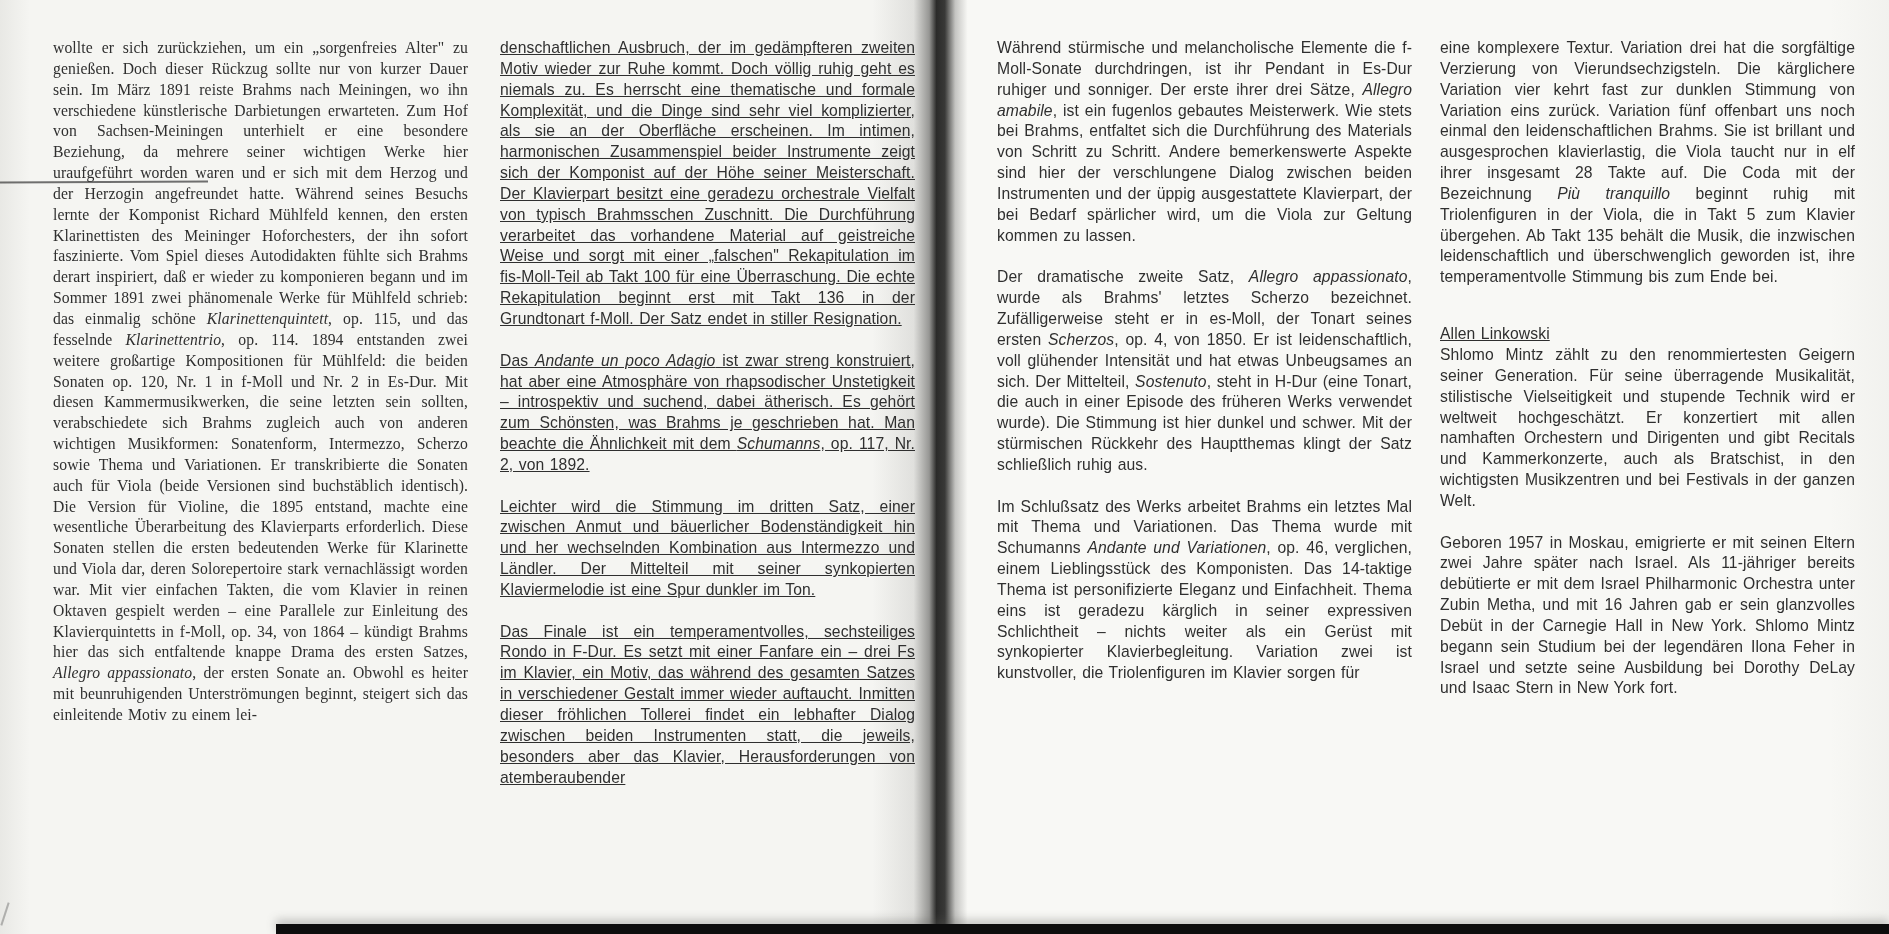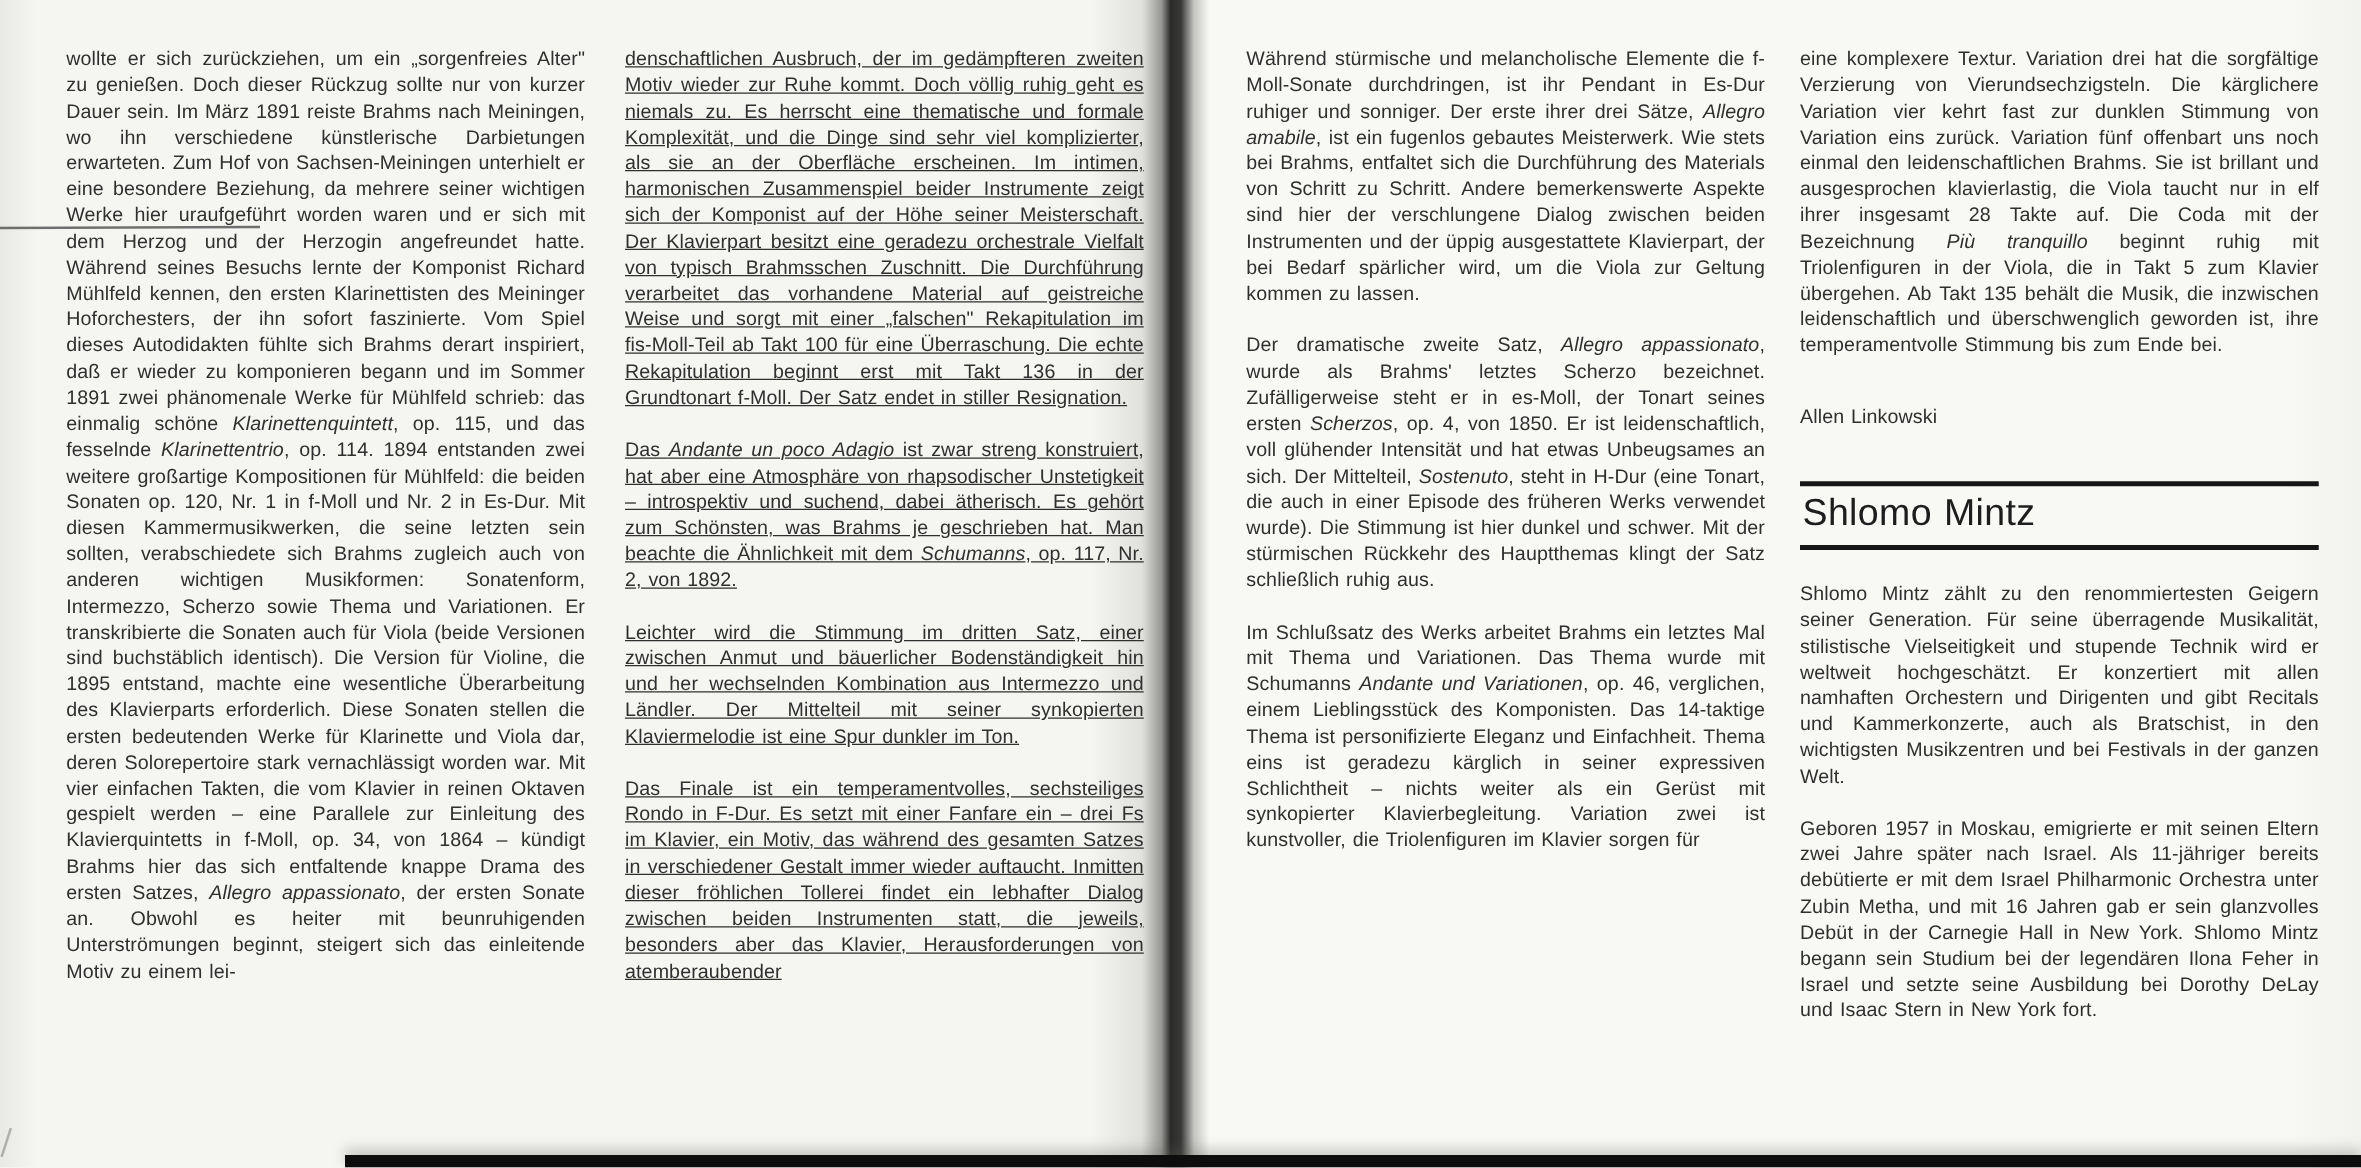--- a/index.html
+++ b/index.html
@@ -49,31 +49,32 @@
 
   .col {
     position: absolute; top: 38px; width: 415px;
     color: #2f2f2f;
     font-size: 15.7px;
     line-height: 20.85px;
     text-align: justify;
     letter-spacing: 0.1px;
     word-spacing: 1px;
   }
-  .col-1 { left: 53px; }
+  .col-1 { left: 53px; font-family: Liberation Serif, serif; }
   .col-2 { left: 500px; text-decoration: underline; }
   .col-3 { left: 997px; }
   .col-4 { left: 1440px; }
 
   .col p.para { margin: 0 0 20.85px 0; }
   .col em { font-style: italic; }
 
   .col p.sig {
     margin: 36px 0 0 0;
     text-align: left;
+    text-decoration: underline;
   }
 
   .col h2.section-heading {
     font-size: 30px;
     font-weight: 400;
     color: #1d1d1d;
     margin: 40px 0 26px 0;
     padding: 5px 2px 9px 2px;
     border-top: 4px solid #161616;
     border-bottom: 4px solid #161616;
@@ -103,16 +104,15 @@
     <p class="para"><span>Das Finale ist ein temperamentvolles, sechsteiliges Rondo in F-Dur. Es setzt mit einer Fanfare ein – drei Fs im Klavier, ein Motiv, das während des gesamten Satzes in verschiedener Gestalt immer wieder auftaucht. Inmitten dieser fröhlichen Tollerei findet ein lebhafter Dialog zwischen beiden Instrumenten statt, die jeweils, besonders aber das Klavier, Herausforderungen von atemberaubender</span></p>
   </div>
 <div class="col col-3">
     <p class="para"><span>Während stürmische und melancholische Elemente die f-Moll-Sonate durchdringen, ist ihr Pendant in Es-Dur ruhiger und sonniger. Der erste ihrer drei Sätze, </span><em>Allegro amabile</em><span>, ist ein fugenlos gebautes Meisterwerk. Wie stets bei Brahms, entfaltet sich die Durchführung des Materials von Schritt zu Schritt. Andere bemerkenswerte Aspekte sind hier der verschlungene Dialog zwischen beiden Instrumenten und der üppig ausgestattete Klavierpart, der bei Bedarf spärlicher wird, um die Viola zur Geltung kommen zu lassen.</span></p>
     <p class="para"><span>Der dramatische zweite Satz, </span><em>Allegro appassionato</em><span>, wurde als Brahms' letztes Scherzo bezeichnet. Zufälligerweise steht er in es-Moll, der Tonart seines ersten </span><em>Scherzos</em><span>, op. 4, von 1850. Er ist leidenschaftlich, voll glühender Intensität und hat etwas Unbeugsames an sich. Der Mittelteil, </span><em>Sostenuto</em><span>, steht in H-Dur (eine Tonart, die auch in einer Episode des früheren Werks verwendet wurde). Die Stimmung ist hier dunkel und schwer. Mit der stürmischen Rückkehr des Hauptthemas klingt der Satz schließlich ruhig aus.</span></p>
     <p class="para"><span>Im Schlußsatz des Werks arbeitet Brahms ein letztes Mal mit Thema und Variationen. Das Thema wurde mit Schumanns </span><em>Andante und Variationen</em><span>, op. 46, verglichen, einem Lieblingsstück des Komponisten. Das 14-taktige Thema ist personifizierte Eleganz und Einfachheit. Thema eins ist geradezu kärglich in seiner expressiven Schlichtheit – nichts weiter als ein Gerüst mit synkopierter Klavierbegleitung. Variation zwei ist kunstvoller, die Triolenfiguren im Klavier sorgen für</span></p>
   </div>
 <div class="col col-4">
     <p class="para"><span>eine komplexere Textur. Variation drei hat die sorgfältige Verzierung von Vierundsechzigsteln. Die kärglichere Variation vier kehrt fast zur dunklen Stimmung von Variation eins zurück. Variation fünf offenbart uns noch einmal den leidenschaftlichen Brahms. Sie ist brillant und ausgesprochen klavierlastig, die Viola taucht nur in elf ihrer insgesamt 28 Takte auf. Die Coda mit der Bezeichnung </span><em>Più tranquillo</em><span> beginnt ruhig mit Triolenfiguren in der Viola, die in Takt 5 zum Klavier übergehen. Ab Takt 135 behält die Musik, die inzwischen leidenschaftlich und überschwenglich geworden ist, ihre temperamentvolle Stimmung bis zum Ende bei.</span></p>
     <p class="sig">Allen Linkowski</p>
-    <h2 class="section-heading">Shlomo Mintz</h2>
     <p class="para"><span>Shlomo Mintz zählt zu den renommiertesten Geigern seiner Generation. Für seine überragende Musikalität, stilistische Vielseitigkeit und stupende Technik wird er weltweit hochgeschätzt. Er konzertiert mit allen namhaften Orchestern und Dirigenten und gibt Recitals und Kammerkonzerte, auch als Bratschist, in den wichtigsten Musikzentren und bei Festivals in der ganzen Welt.</span></p>
     <p class="para"><span>Geboren 1957 in Moskau, emigrierte er mit seinen Eltern zwei Jahre später nach Israel. Als 11-jähriger bereits debütierte er mit dem Israel Philharmonic Orchestra unter Zubin Metha, und mit 16 Jahren gab er sein glanzvolles Debüt in der Carnegie Hall in New York. Shlomo Mintz begann sein Studium bei der legendären Ilona Feher in Israel und setzte seine Ausbildung bei Dorothy DeLay und Isaac Stern in New York fort.</span></p>
   </div>
 
 </body></html>

